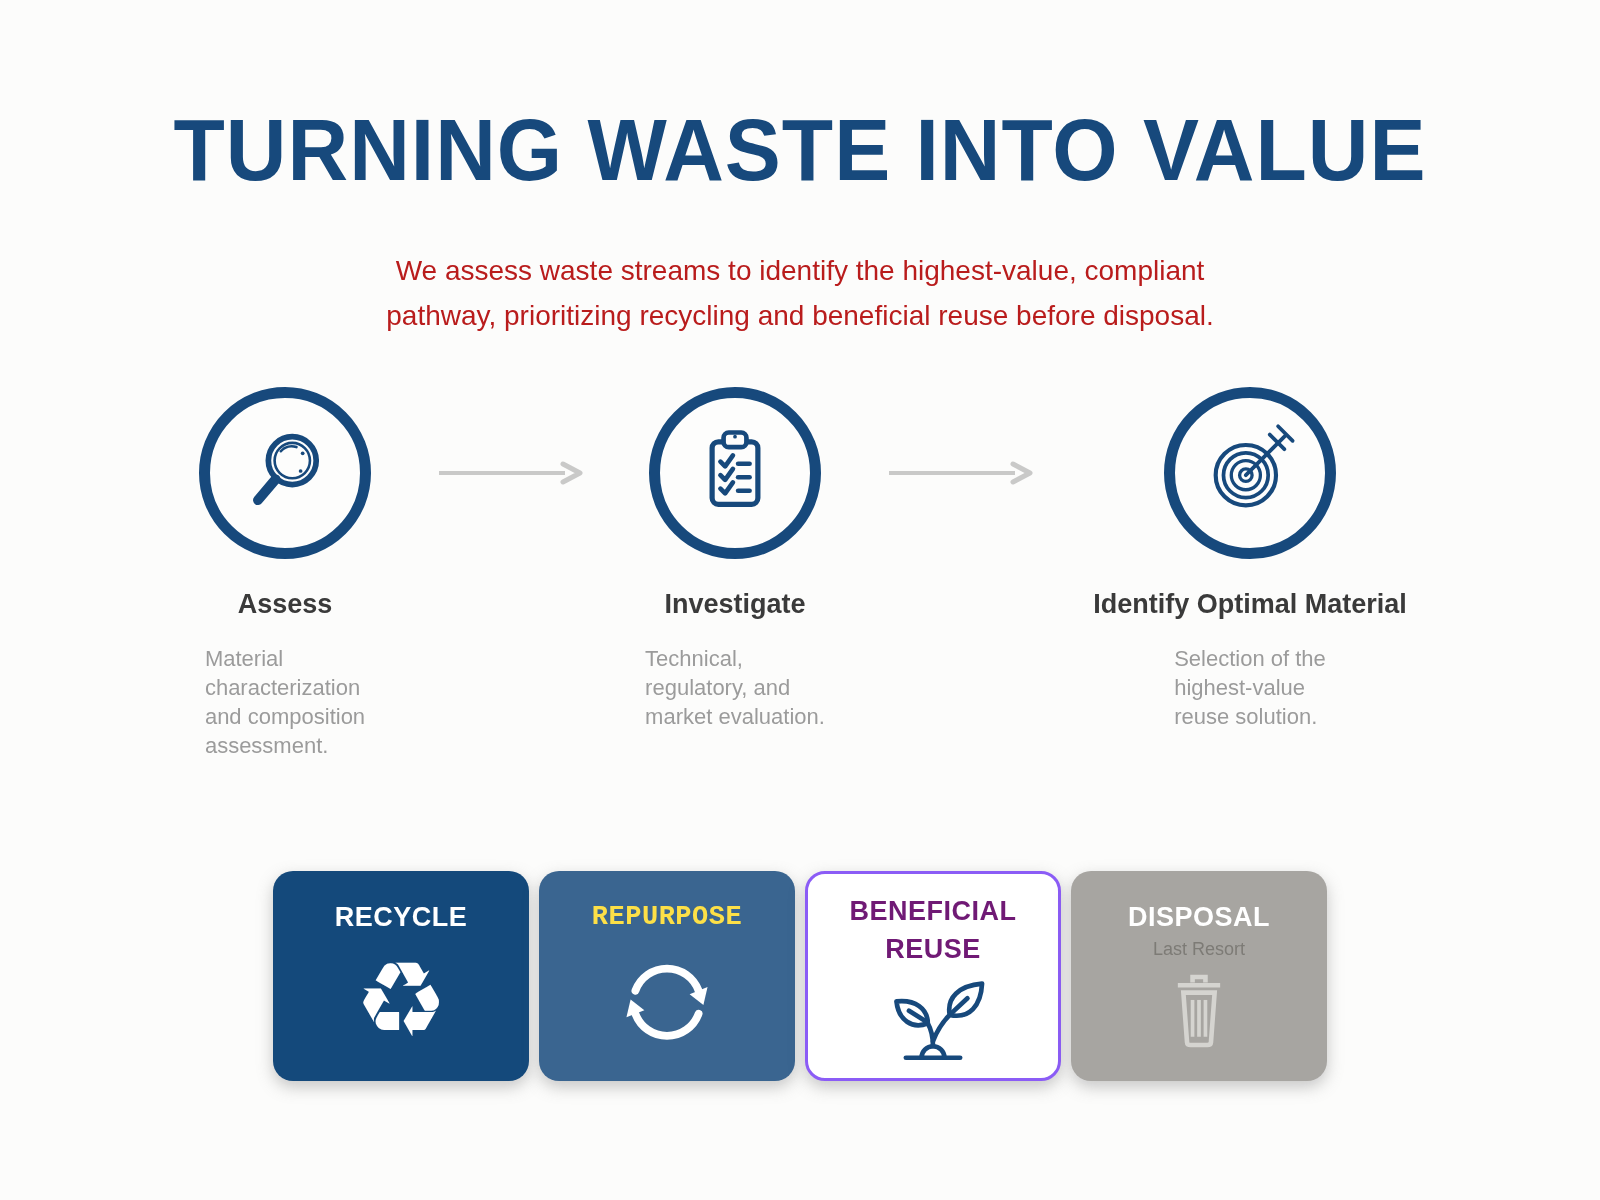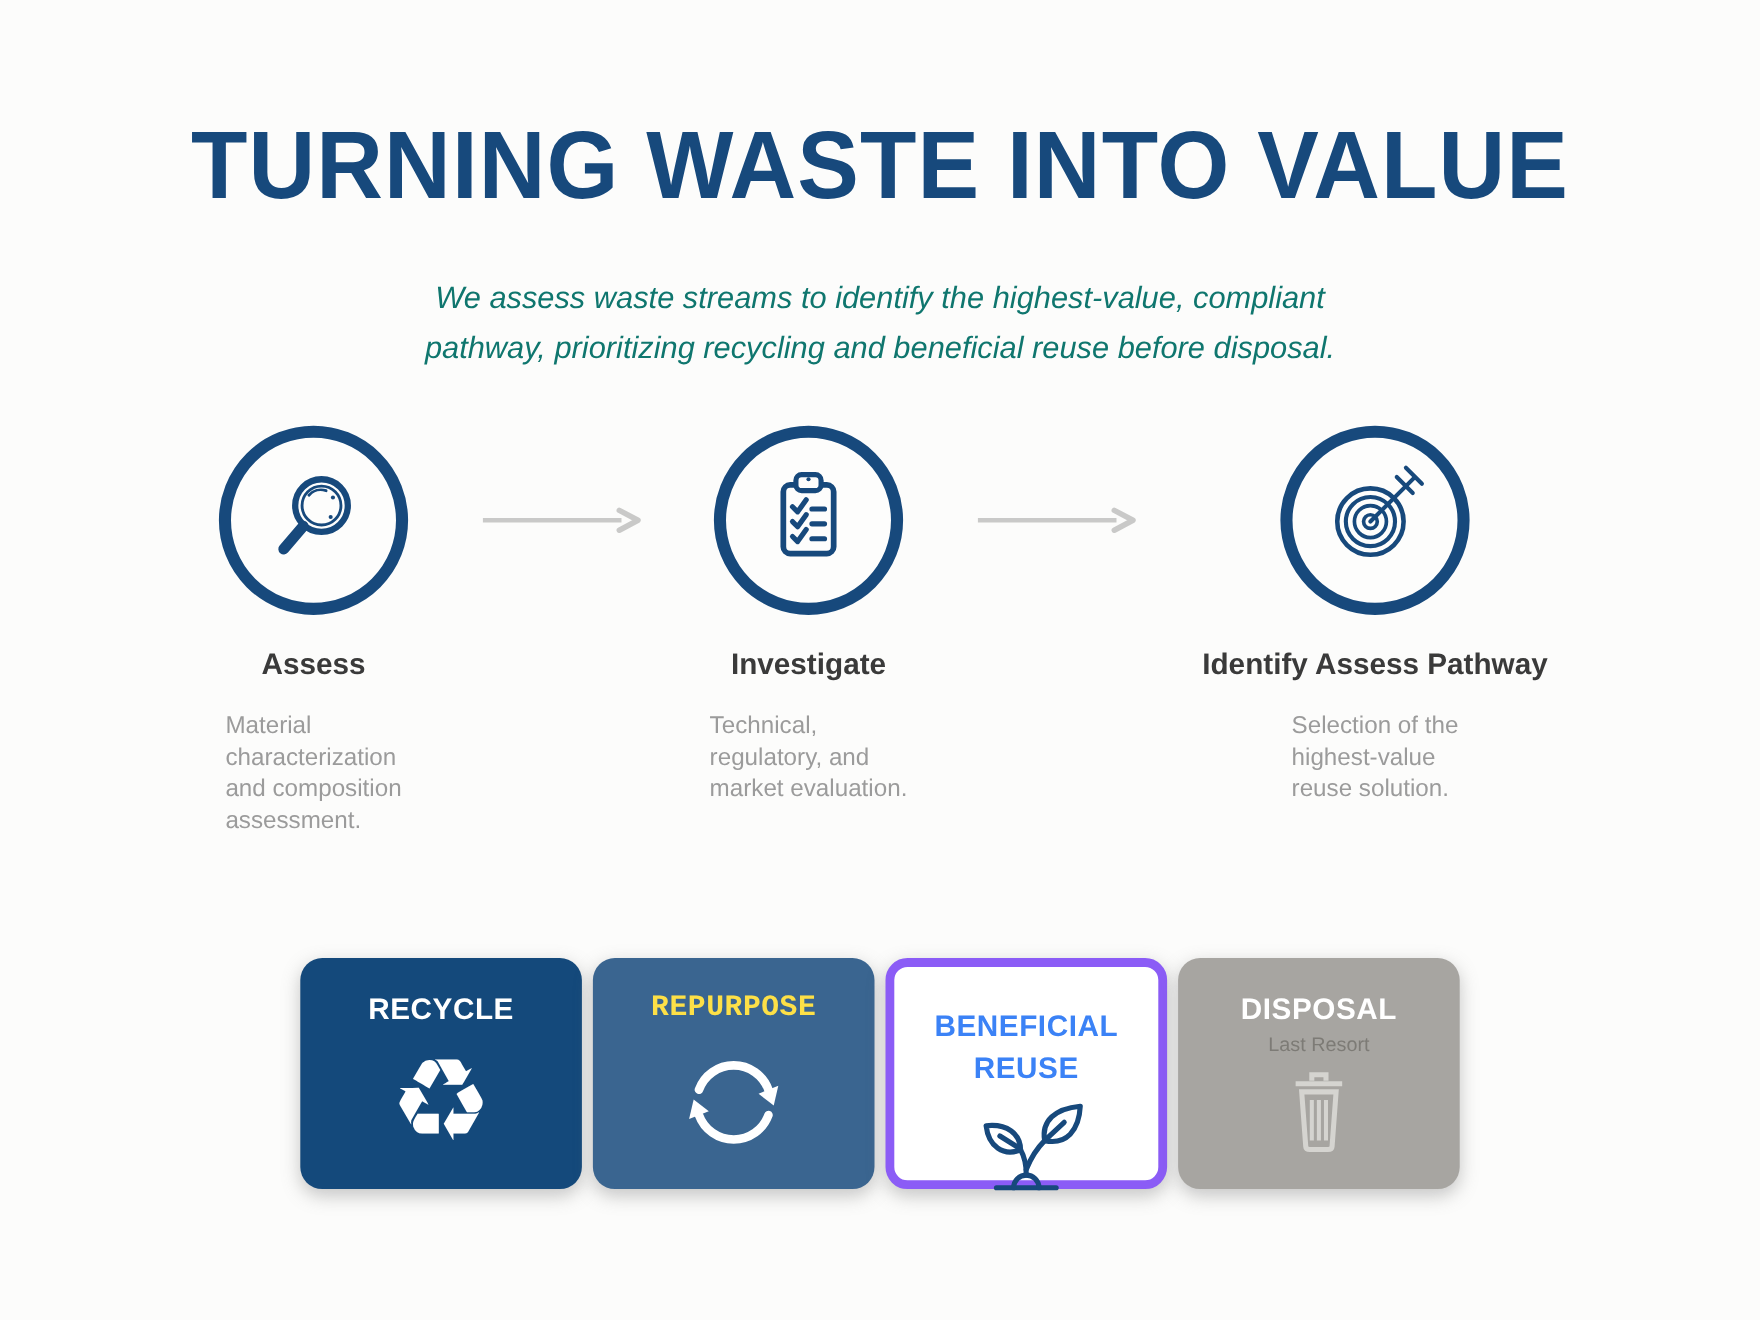--- a/index.html
+++ b/index.html
@@ -24,24 +24,23 @@
     letter-spacing: 1px;
     color: #17497C;
     line-height: 1.0;
     text-align: center;
     transform: scaleY(1.04);
   }
   .subtitle {
     margin-top: 36px;
     font-size: 28px;
     line-height: 1.62;
-    color: #0f766e;
+    color: #b91c1c;
     text-align: center;
     white-space: pre-line;
-    font-style: italic;
   }
 
   
   .process { display: flex; align-items: flex-start; margin-top: 28px; }
   .step { width: 300px; display: flex; flex-direction: column; align-items: center; }
   .step.wide { width: 430px; }
   .circle {
     width: 172px; height: 172px;
     border: 11px solid #17497C;
     border-radius: 50%;
@@ -71,21 +70,21 @@
   .cards { display: flex; gap: 10px; margin-top: 90px; }
   .card {
     width: 256px; height: 210px;
     border-radius: 20px;
     box-shadow: 0 6px 16px rgba(110,110,110,0.38);
     display: flex; flex-direction: column; align-items: center;
     padding: 28px 14px 18px 14px;
   }
   .card-recycle    { background: #14497B; color: #ffffff; }
   .card-repurpose  { background: #3A6590; color: #fde047; font-family: Liberation Mono, monospace; }
-  .card-beneficial { background: #ffffff; color: #3b82f6; border: 8px solid #8b5cf6; padding-top: 36px; }
+  .card-beneficial { background: #ffffff; color: #701a75; border: 3px solid #8b5cf6; padding-top: 19px; }
   .card-disposal   { background: #A7A5A1; color: #ffffff; }
   .card-label {
     font-size: 27px;
     font-weight: bold;
     letter-spacing: 0.5px;
     line-height: 1.4;
     text-align: center;
   }
   .card-sublabel {
     font-size: 18px;
@@ -175,21 +174,21 @@
             <circle cx="46" cy="54" r="29" stroke="#17497C" stroke-width="4"></circle>
             <circle cx="46" cy="54" r="21.5" stroke="#17497C" stroke-width="3.6"></circle>
             <circle cx="46" cy="54" r="14" stroke="#17497C" stroke-width="3.2"></circle>
             <circle cx="46" cy="54" r="6" stroke="#17497C" stroke-width="3.2"></circle>
             <path d="M46,54 L84,16" stroke="#17497C" stroke-width="3.6" stroke-linecap="round"></path>
             <path d="M77,7 L91,21" stroke="#17497C" stroke-width="3.6" stroke-linecap="round"></path>
             <path d="M69,15 L83,29" stroke="#17497C" stroke-width="3.6" stroke-linecap="round"></path>
           </svg>
         </span>
       </div>
-      <div class="step-title">Identify Assess Pathway</div>
+      <div class="step-title">Identify Optimal Material</div>
       <div class="step-desc">Selection of the
 highest-value
 reuse solution.</div>
     </div>
 
   </div>
 
   <div class="cards">
 
     <div class="card card-recycle">

